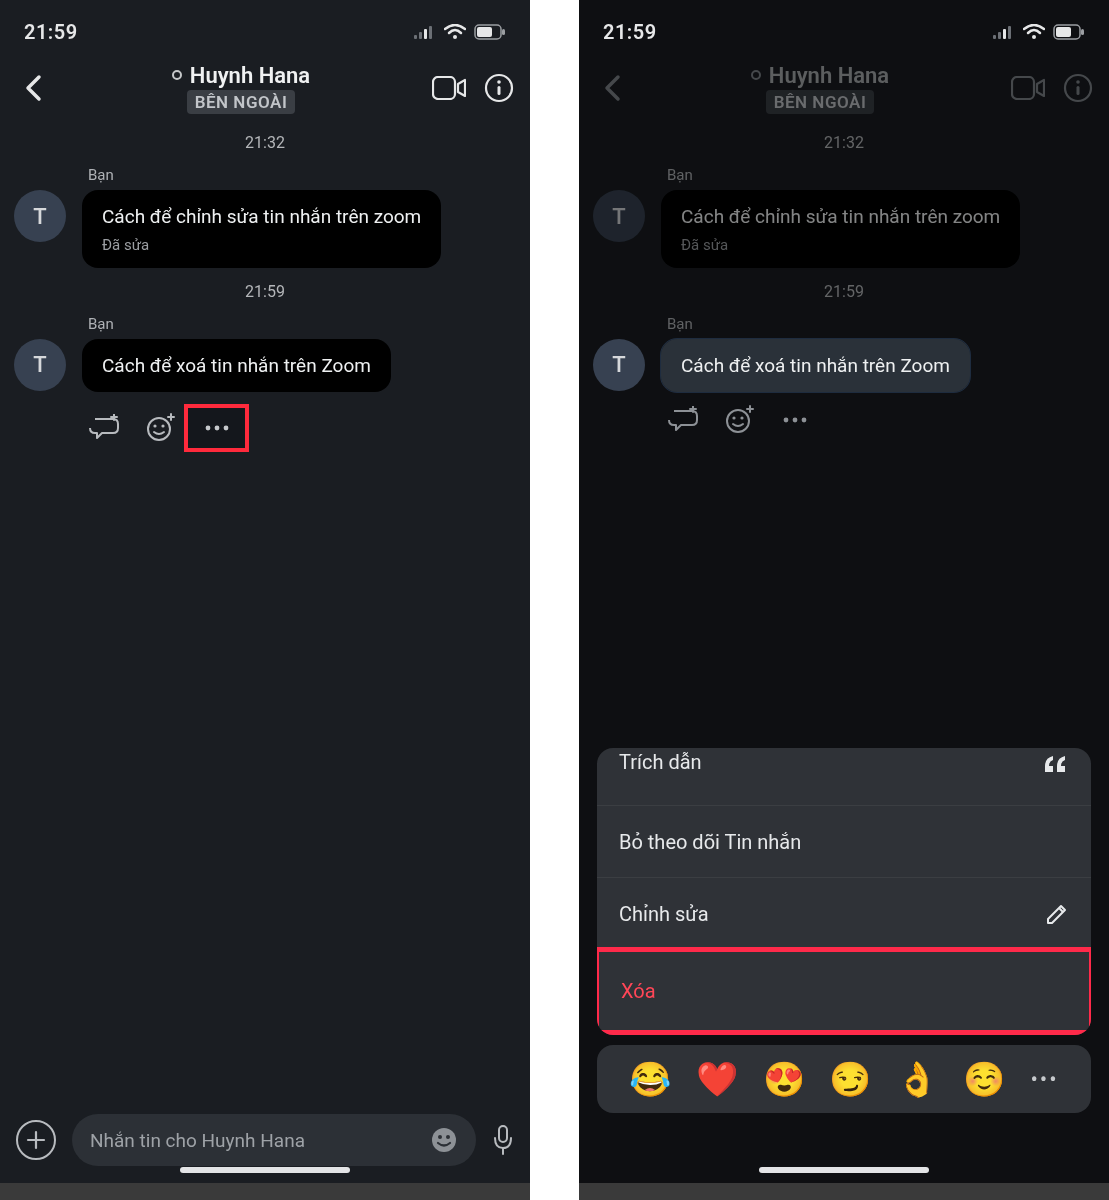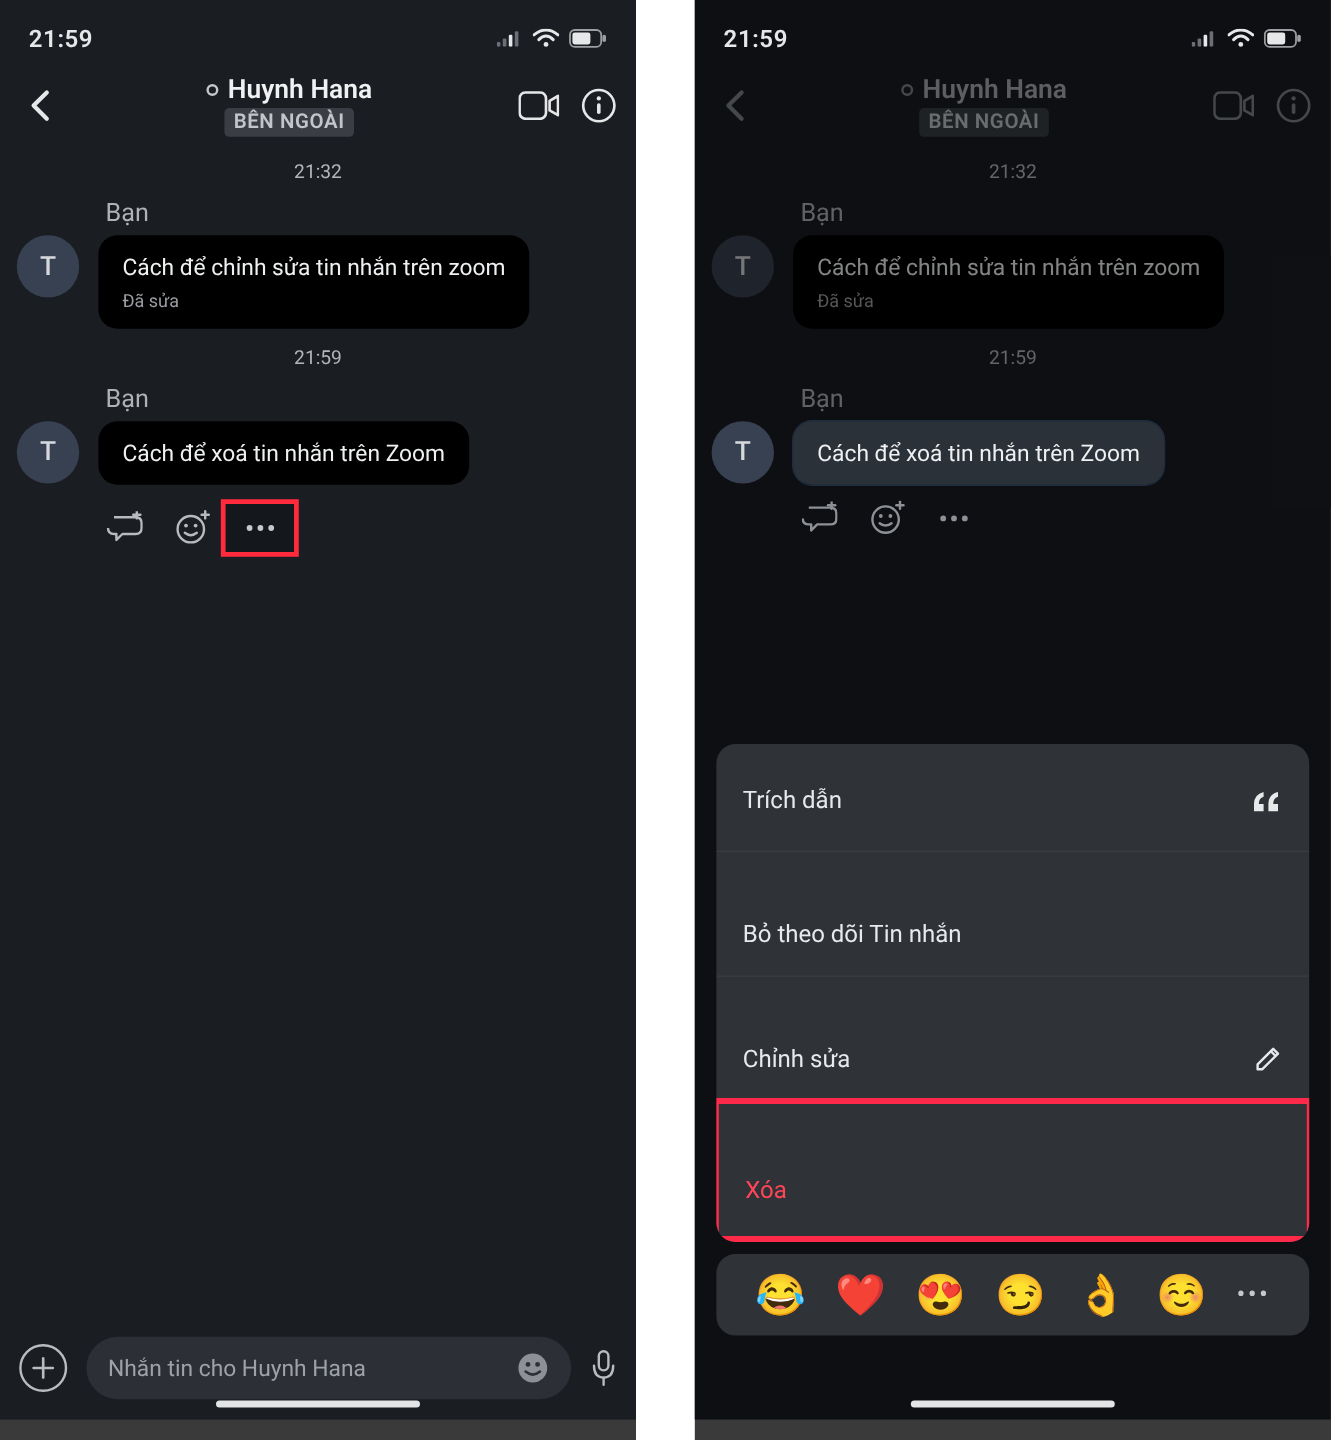--- a/index.html
+++ b/index.html
@@ -14,41 +14,41 @@
 .back-arrow { width:34px; height:34px; display:flex; align-items:center; justify-content:center; }
 .title-block { flex:1; display:flex; flex-direction:column; align-items:center; justify-content:center; gap:2px; }
 .title-row { display:flex; align-items:center; gap:8px; }
 .presence-dot { width:10px; height:10px; border-radius:50%; border:2px solid #c5c7c9; }
 .title { font-size:22px; font-weight:600; color:#f0f1f2; }
 .badge { font-size:17px; font-weight:600; background:#3a3e44; color:#c2c5c9; padding:2px 8px; border-radius:4px; letter-spacing:.5px; }
 .right-actions { display:flex; align-items:center; gap:18px; }
 .chat { flex:1; padding:6px 14px 0; overflow:hidden; }
 .timestamp { text-align:center; color:#b4b6b9; font-size:16px; margin:6px 0 14px; }
 .msg-group { margin-bottom:14px; }
-.sender { font-size:21px; color:#aeb1b5; margin:0 0 6px 74px; }
+.sender { font-size:15px; color:#aeb1b5; margin:0 0 6px 74px; }
 .msg-row { display:flex; align-items:flex-start; gap:16px; }
 .avatar { width:52px; height:52px; border-radius:50%; background:#374151; color:#d6d8db; display:flex; align-items:center; justify-content:center; font-size:22px; font-weight:500; flex-shrink:0; }
 .bubble-wrap { flex:1; }
 .bubble { background:#000000; border-radius:16px; padding:14px 20px; display:inline-block; max-width:420px; }
 .bubble.selected { background:#2a3139; outline:1px solid rgba(80,130,200,.25); }
 .bubble-text { font-size:19px; color:#eef0f1; line-height:1.35; }
 .edited { font-size:15px; color:#9b9ea2; margin-top:6px; }
 .actions-row { display:flex; align-items:center; gap:24px; margin:12px 0 0 74px; }
 .action-icon { color:#b7babe; width:32px; height:32px; display:flex; align-items:center; justify-content:center; }
 .highlight-dots { position:relative; width:65px; height:48px; border:4px solid #ff2a3c; background:#14171c; display:flex; align-items:center; justify-content:center; margin-left:-16px; }
 .composer { height:100px; padding:14px 16px 0; display:flex; align-items:center; gap:16px; }
 .plus-circle { width:40px; height:40px; border-radius:50%; border:2px solid #b8bbbf; display:flex; align-items:center; justify-content:center; color:#b8bbbf; font-size:26px; }
 .input-pill { flex:1; height:52px; background:#2c3036; border-radius:26px; display:flex; align-items:center; padding:0 18px; gap:18px; }
 .placeholder { color:#9ea2a7; font-size:19px; flex:1; }
 .home-indicator { position:absolute; bottom:10px; left:50%; transform:translateX(-50%); width:170px; height:6px; background:#e3e4e6; border-radius:4px; }
 
 
 .sheet-area { position:absolute; left:18px; right:18px; bottom:70px; z-index:10; }
 .menu-card { background:#2f3237; border-radius:16px; overflow:hidden; padding-top:6px; }
-.menu-item { height:72px; border-bottom:1px solid rgba(255,255,255,.06); display:flex; align-items:center; justify-content:space-between; padding:0 22px; font-size:20px; color:#e7e9eb;margin-top:32px; }
+.menu-item { height:72px; border-bottom:1px solid rgba(255,255,255,.06); display:flex; align-items:center; justify-content:space-between; padding:0 22px; font-size:20px; color:#e7e9eb; }
 .menu-item:last-child { border-bottom:none; }
 .menu-item.partial { height:52px; align-items:flex-start; padding-top:0; }
 .menu-item.partial .mi-label { margin-top:-4px; }
 .menu-item.danger .mi-label { color:#ff4657; }
 .menu-highlight { border:5px solid #ff2a4a; margin:-3px -3px 0 -3px; }
 .reaction-row { background:#2f3237; border-radius:16px; height:68px; margin-top:10px; display:flex; align-items:center; justify-content:space-around; padding:0 20px; font-size:34px; }
 .cancel-btn { background:#2f3237; border-radius:16px; height:68px; margin-top:10px; display:flex; align-items:center; justify-content:center; font-size:21px; color:#e7e9eb; }
 svg { display:block; }
 </style>
 </head>

